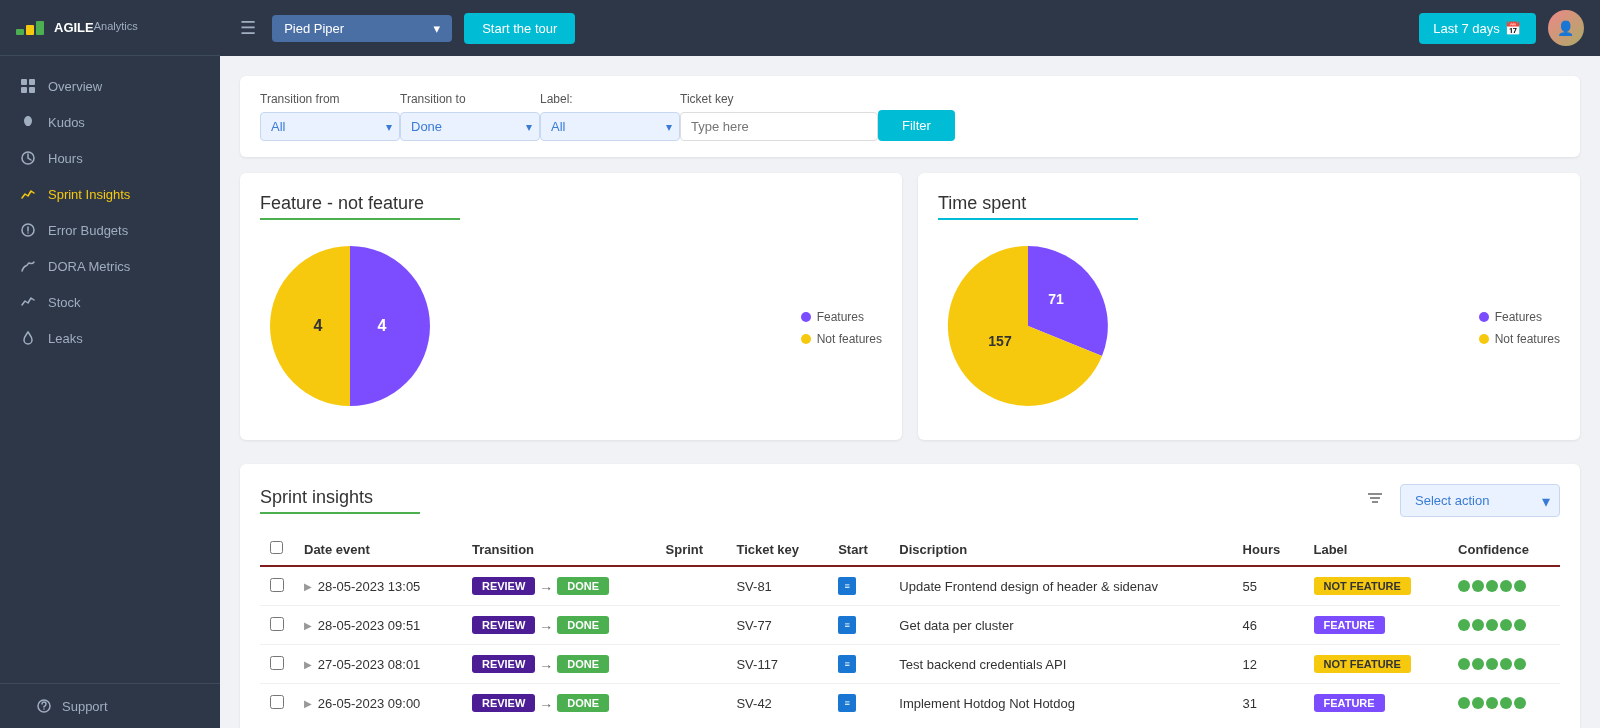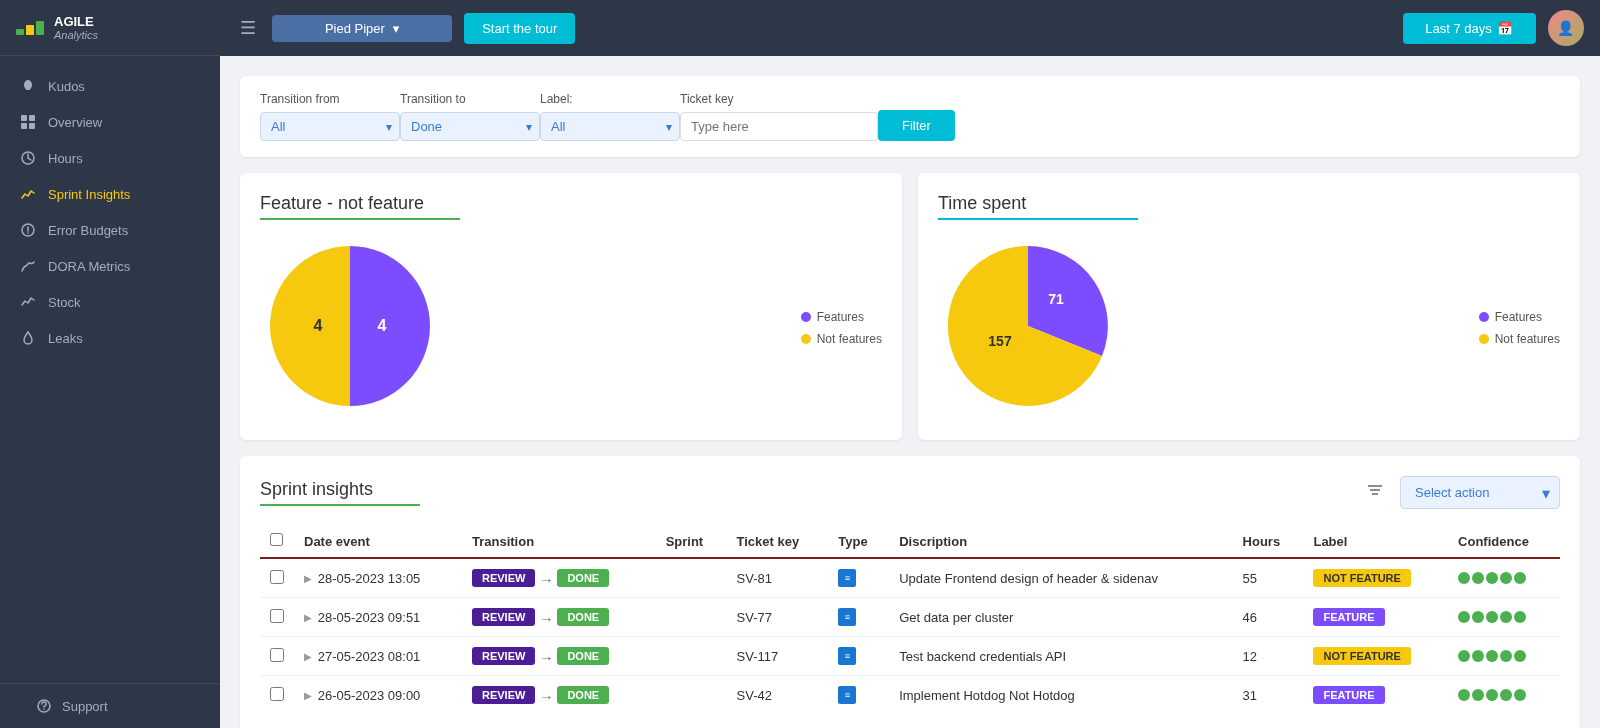--- a/index.html
+++ b/index.html
@@ -34,23 +34,23 @@
       border-radius: 1px;
     }
     .logo-bar:nth-child(1) { height: 6px; }
     .logo-bar:nth-child(2) { height: 10px; }
     .logo-bar:nth-child(3) { height: 14px; }
     .logo-bars-row {
       display: flex;
       align-items: flex-end;
       gap: 2px;
     }
-    .logo-text-block { display: flex; flex-direction: column; }
+    .logo-text-block { display: flex; }
     .logo-title { font-size: 13px; font-weight: 700; color: #fff; line-height: 1.2; }
-    .logo-subtitle { font-size: 11px; color: #a0aec0; font-style: italic; }
+    .logo-subtitle { font-size: 11px; color: #a0aec0; }
 
     .sidebar-nav { flex: 1; padding: 12px 0; }
     .nav-item {
       display: flex;
       align-items: center;
       padding: 10px 20px;
       cursor: pointer;
       color: #a0aec0;
       font-size: 13px;
       gap: 12px;
@@ -94,38 +94,38 @@
       border: none;
       color: #fff;
       padding: 6px 12px;
       border-radius: 4px;
       font-size: 13px;
       display: flex;
       align-items: center;
       gap: 8px;
       cursor: pointer;
       min-width: 180px;
-      justify-content: center;
+      justify-content: space-between;
     }
     .start-tour-btn {
       background: #00bcd4;
       border: none;
       color: #fff;
       padding: 8px 18px;
       border-radius: 4px;
       font-size: 13px;
       cursor: pointer;
       font-weight: 500;
     }
     .header-right { margin-left: auto; display: flex; align-items: center; gap: 12px; }
     .last-days-btn {
       background: #00bcd4;
       border: none;
       color: #fff;
-      padding: 8px 22px;
+      padding: 8px 14px;
       border-radius: 4px;
       font-size: 13px;
       cursor: pointer;
       display: flex;
       align-items: center;
       gap: 6px;
     }
     .avatar {
       width: 36px;
       height: 36px;
@@ -200,21 +200,21 @@
       border-radius: 4px;
       font-size: 13px;
       cursor: pointer;
       font-weight: 500;
     }
 
     
     .charts-row {
       display: flex;
       gap: 16px;
-      margin-bottom: 16px;
+      margin-bottom: 24px;
       border-radius: 30px;
     }
     .chart-card {
       background: #fff;
       border-radius: 6px;
       padding: 20px;
       box-shadow: 0 1px 3px rgba(0,0,0,0.08);
     }
     .chart-card.left { flex: 1; }
     .chart-card.right { flex: 1; }
@@ -363,38 +363,38 @@
         <div class="logo-bar" style="height:14px; background:#4caf50;"></div>
       </div>
     </div>
     <div class="logo-text-block">
       <span class="logo-title">AGILE</span>
       <span class="logo-subtitle">Analytics</span>
     </div>
   </div>
 
   <nav class="sidebar-nav">
-    <div class="nav-item">
-      <span class="nav-icon">
-        <svg width="16" height="16" viewBox="0 0 16 16" fill="none">
-          <path d="M8 2C5.8 2 4 4.2 4 7c0 2.2 1.4 4 2.5 5h3C10.6 11 12 9.2 12 7c0-2.8-1.8-5-4-5z" fill="#a0aec0"></path>
-        </svg>
-      </span>
-      <span>Kudos</span>
-    </div>
     <div class="nav-item">
       <span class="nav-icon">
         <svg width="16" height="16" viewBox="0 0 16 16" fill="none">
           <rect x="1" y="1" width="6" height="6" rx="1" fill="#a0aec0"></rect>
           <rect x="9" y="1" width="6" height="6" rx="1" fill="#a0aec0"></rect>
           <rect x="1" y="9" width="6" height="6" rx="1" fill="#a0aec0"></rect>
           <rect x="9" y="9" width="6" height="6" rx="1" fill="#a0aec0"></rect>
         </svg>
       </span>
       <span>Overview</span>
+    </div>
+    <div class="nav-item">
+      <span class="nav-icon">
+        <svg width="16" height="16" viewBox="0 0 16 16" fill="none">
+          <path d="M8 2C5.8 2 4 4.2 4 7c0 2.2 1.4 4 2.5 5h3C10.6 11 12 9.2 12 7c0-2.8-1.8-5-4-5z" fill="#a0aec0"></path>
+        </svg>
+      </span>
+      <span>Kudos</span>
     </div>
     <div class="nav-item">
       <span class="nav-icon">
         <svg width="16" height="16" viewBox="0 0 16 16" fill="none">
           <circle cx="8" cy="8" r="6" stroke="#a0aec0" stroke-width="1.5" fill="none"></circle>
           <path d="M8 4v4l3 2" stroke="#a0aec0" stroke-width="1.5" stroke-linecap="round"></path>
         </svg>
       </span>
       <span>Hours</span>
     </div>
@@ -592,21 +592,21 @@
       </div>
 
       <table>
         <thead>
           <tr>
             <th style="width:20px;"><input type="checkbox" style=""></th>
             <th>Date event</th>
             <th>Transition</th>
             <th>Sprint</th>
             <th>Ticket key</th>
-            <th>Type</th>
+            <th>Start</th>
             <th>Discription</th>
             <th>Hours</th>
             <th>Label</th>
             <th>Confidence</th>
           </tr>
         </thead>
         <tbody id="table-body">
         <tr>
       <td><input type="checkbox" class="row-checkbox" style=""></td>
       <td>

